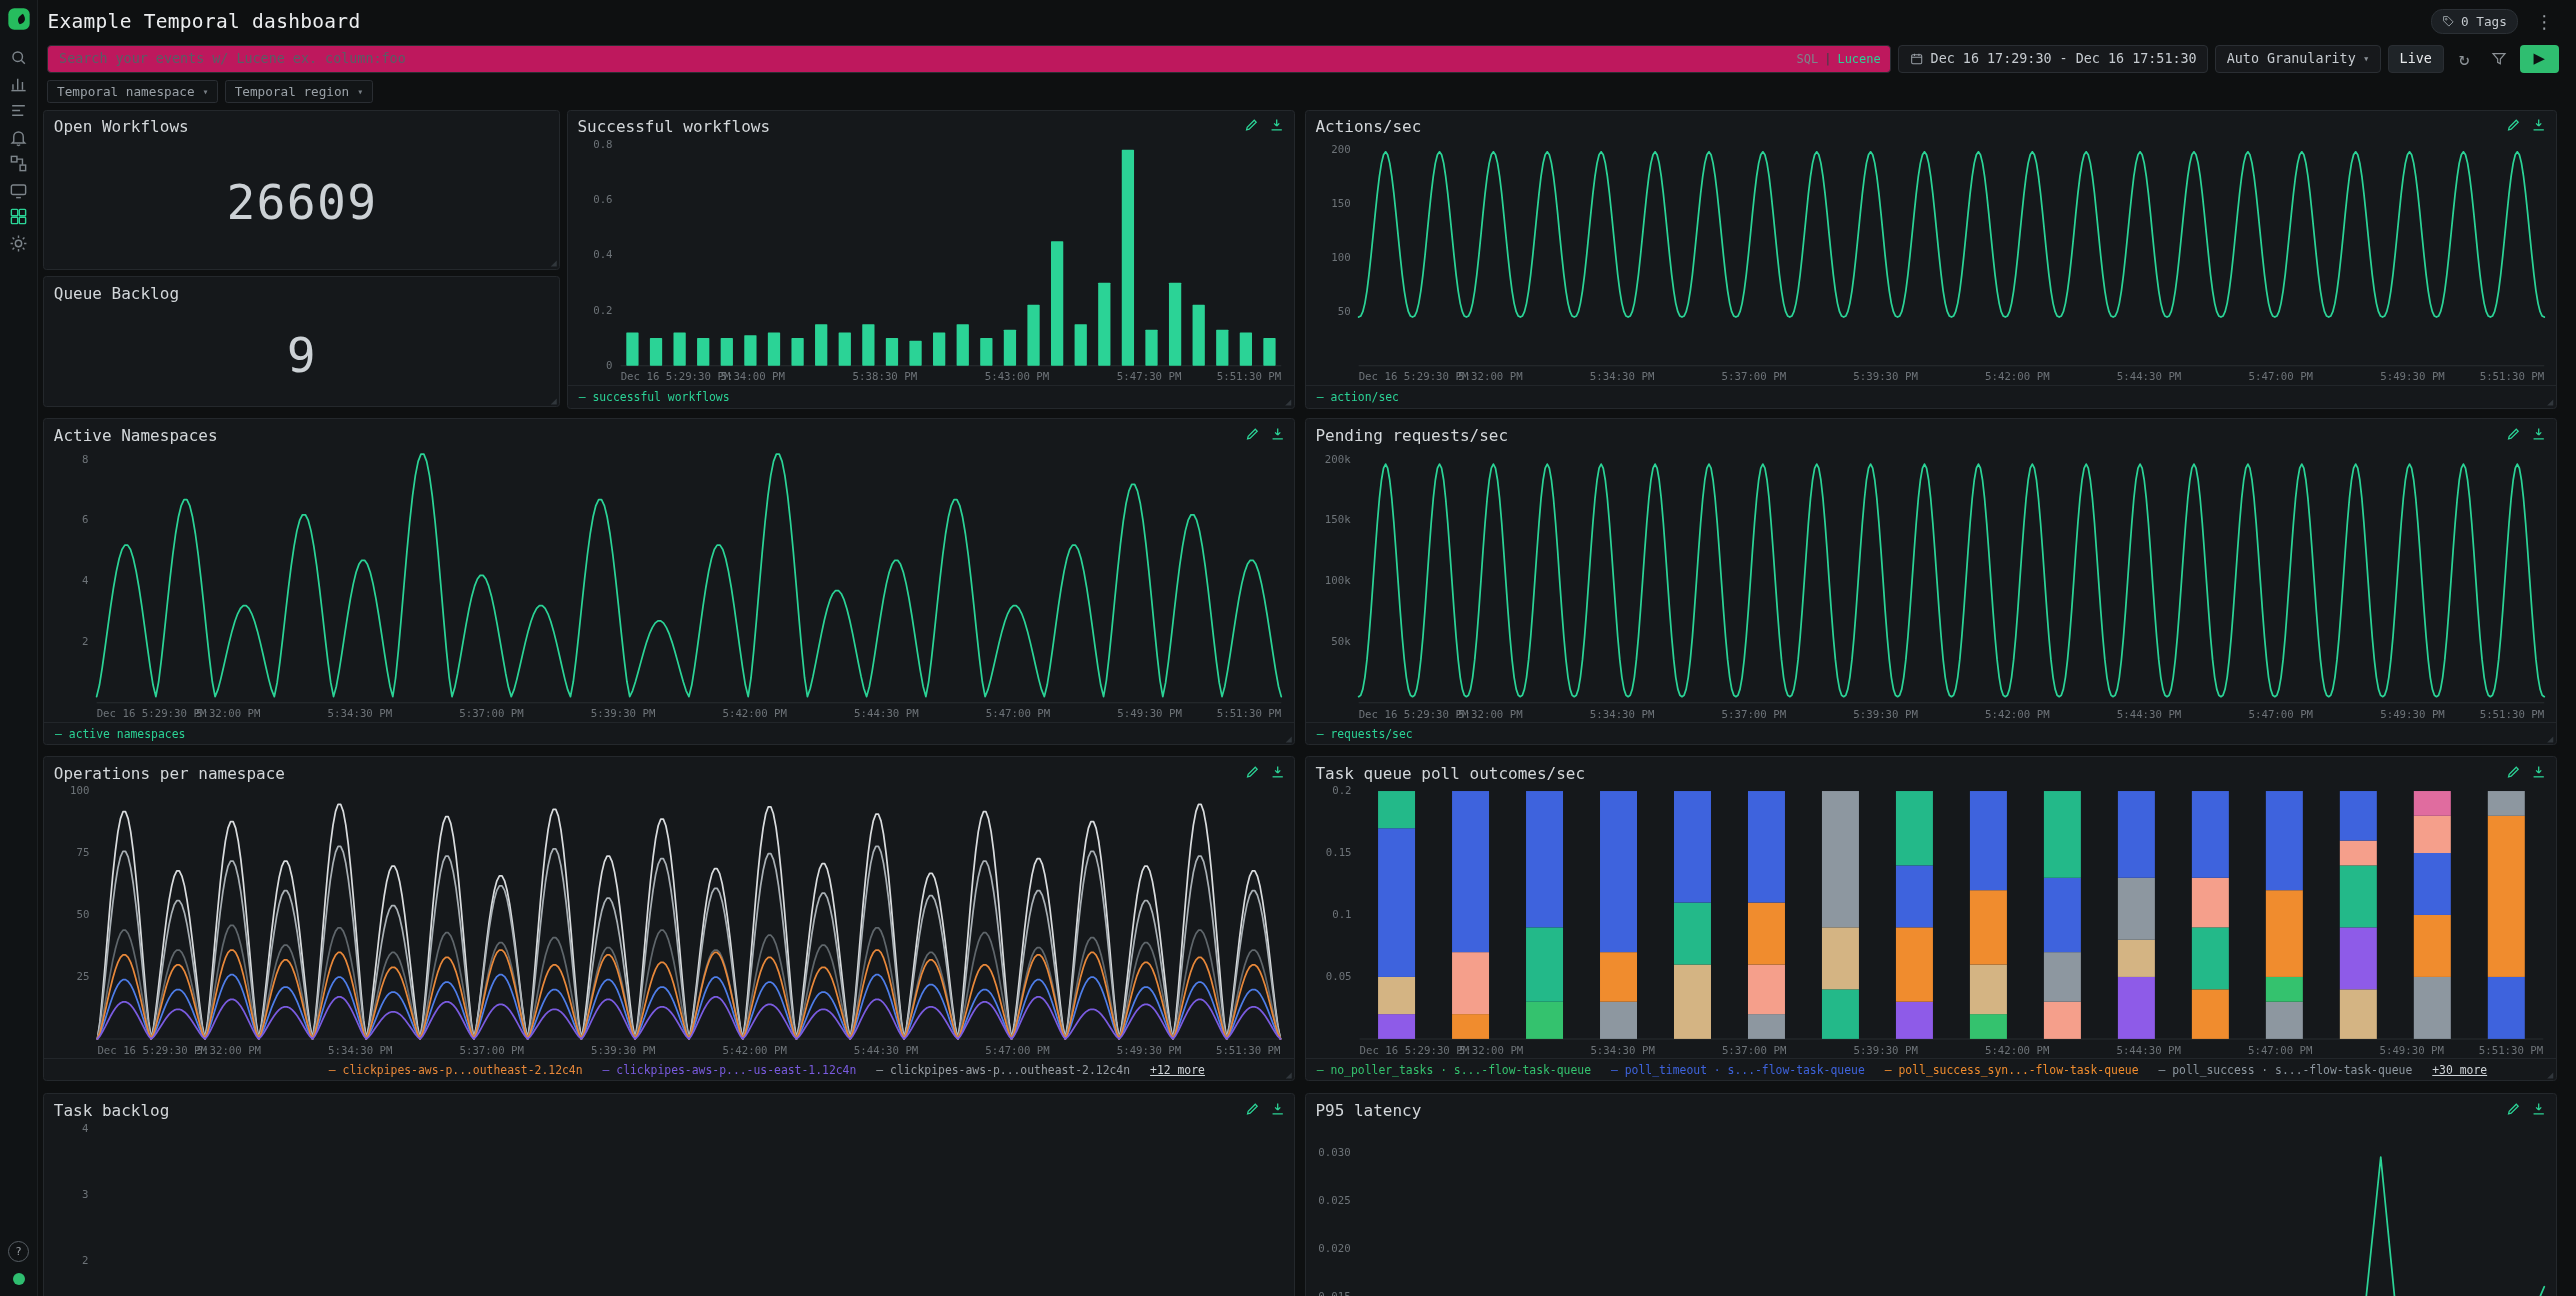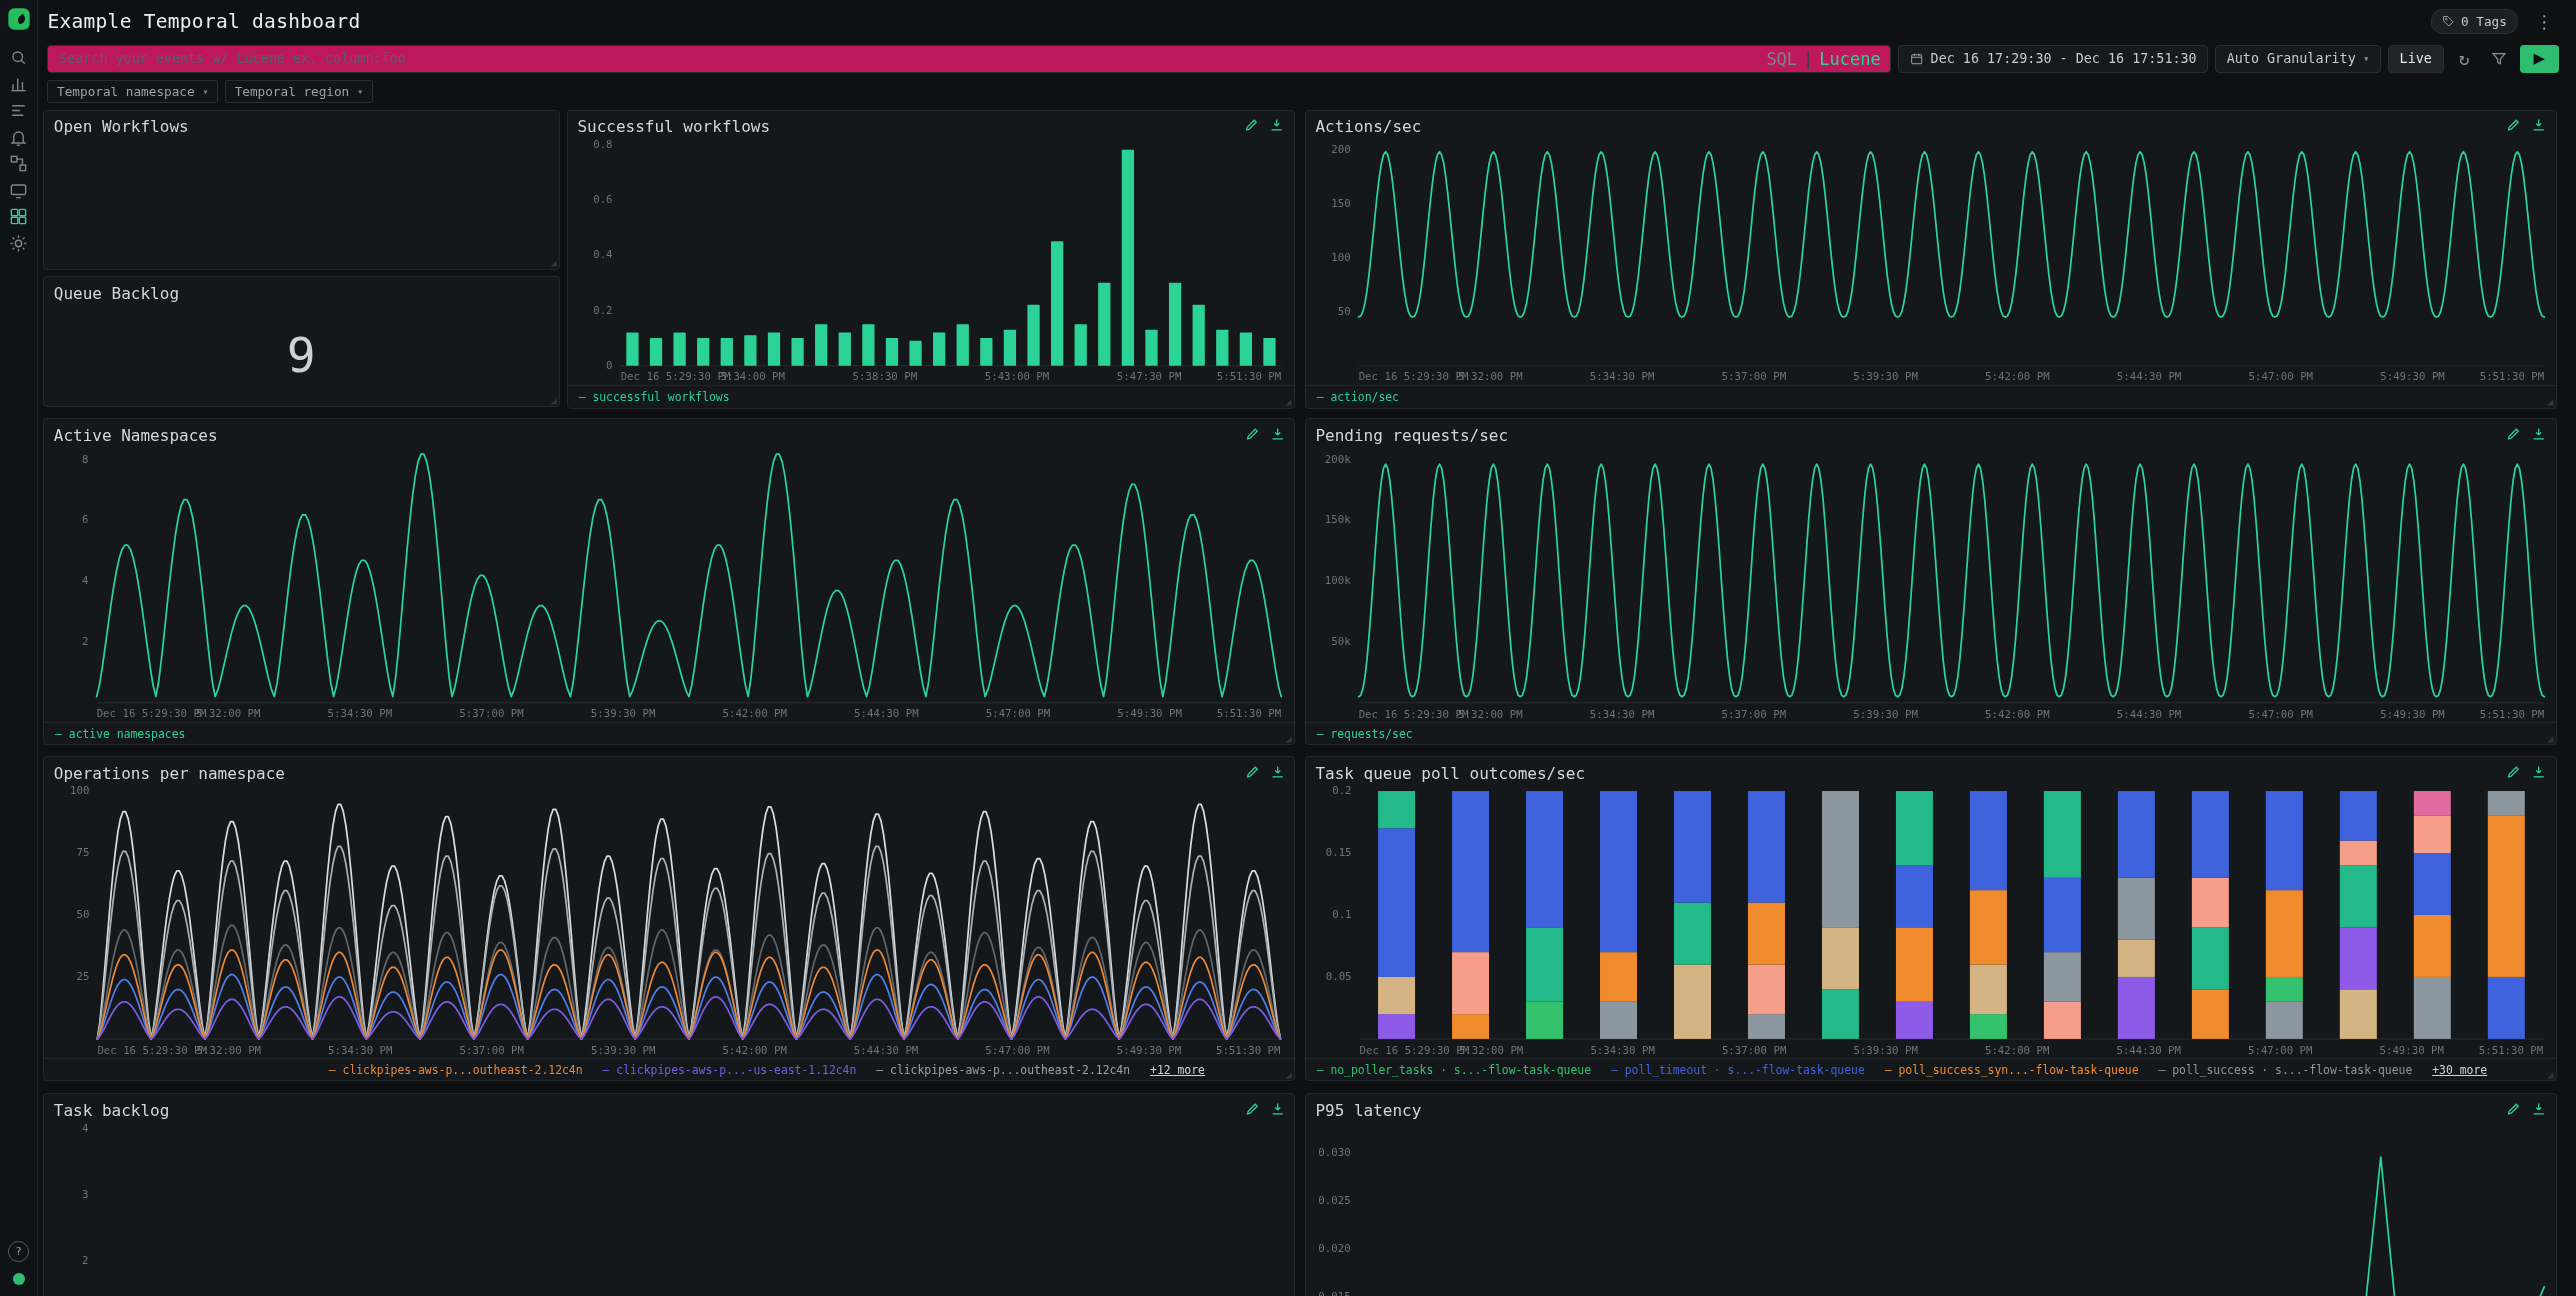--- a/index.html
+++ b/index.html
@@ -18,21 +18,21 @@
   .topbar{height:42px;display:flex;align-items:center;padding:0 17.4px 0 9.4px;flex:none}
   .page-title{font-size:19.5px;font-weight:500;color:#eceef0;letter-spacing:0.3px}
   .topbar-right{margin-left:auto;display:flex;align-items:center;gap:12px}
   .tags-pill{height:23px;padding:0 10px;border-radius:11.4px;background:#1c2024;border:0.7px solid #2b3035;display:flex;align-items:center;gap:6px;font-size:12.7px;color:#c6cbd0;cursor:pointer}
   .kebab{font-size:18px;color:#9aa0a6;cursor:pointer;padding:0 5.4px}
   
   .search-row{display:flex;align-items:center;gap:6.7px;padding:1.3px 17.4px 0 9.4px;height:31px;flex:none}
   .search-wrap{flex:1;position:relative;height:28px}
   .search-wrap input{width:100%;height:100%;box-sizing:border-box;background:#be185d;border:0.7px solid #2a2e33;border-radius:4px;color:#d6d9dc;font:13.4px "DejaVu Sans Mono",monospace;padding:0 127px 0 10.7px;outline:none}
   .search-wrap input::placeholder{color:#585f65}
-  .lang-toggle{position:absolute;right:10.7px;top:50%;transform:translateY(-50%);font-size:17px;display:flex;gap:6px;cursor:pointer;align-items:center}
+  .lang-toggle{position:absolute;right:10.7px;top:50%;transform:translateY(-50%);font-size:12px;display:flex;gap:6px;cursor:pointer;align-items:center}
   .lang-sql{color:#7d848a}.lang-div{color:#3a4045}.lang-lucene{color:#2bd396}
   .btn{height:28px;background:#17191c;border:0.7px solid #2a2e33;border-radius:4px;color:#c6cbd0;font:13.4px "DejaVu Sans Mono",monospace;display:flex;align-items:center;gap:7.4px;padding:0 10.7px;cursor:pointer;box-sizing:border-box;white-space:nowrap}
   .btn .caret{color:#8a9096;font-size:10.7px}
   .live-btn{font-weight:normal;color:#e8eaec;background:#1f2428}
   .icon-btn{width:28px;justify-content:center;padding:0;background:transparent;border:none;color:#8b9196}
   .run-btn{width:39px;height:28px;background:#2fbe70;border:none;border-radius:4px;color:#0d1012;font-size:14.8px;display:flex;align-items:center;justify-content:center;cursor:pointer;line-height:1}
   
   .chips-row{display:flex;gap:6.7px;padding:5.4px 17.4px 0 9.4px;height:28px;box-sizing:border-box;flex:none}
   .chip{height:21.5px;padding:0 8.7px;border:0.7px solid #2a2e33;border-radius:2.7px;background:#121517;display:flex;align-items:center;gap:8px;font-size:12.7px;color:#9aa1a7;cursor:pointer}
   .chip .caret{color:#777e84;font-size:10px}
@@ -181,20 +181,21 @@
         <span class="caret">▾</span>
       </div>
     </div>
 
     <section class="board">
 
       <div class="panel" style="left:5.4px;top:7.4px;width:517px;height:160px">
         <div class="panel-head">
             <div class="panel-title">Open Workflows</div>
           </div>
+        <div class="big-number">26609</div>
         <span class="resize-handle">◢</span>
       </div>
 
       <div class="panel" style="left:5.4px;top:174px;width:517px;height:131px">
         <div class="panel-head">
             <div class="panel-title">Queue Backlog</div>
           </div>
         <div class="big-number">9</div>
         <span class="resize-handle">◢</span>
       </div>

